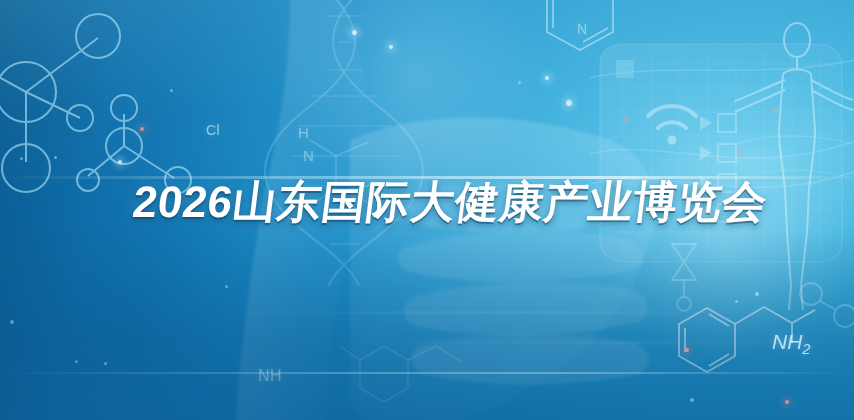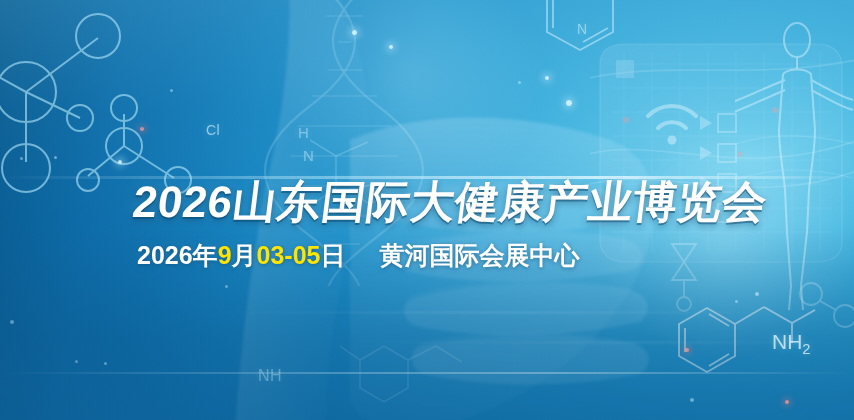--- a/index.html
+++ b/index.html
@@ -124,21 +124,21 @@
     letter-spacing:.5px;
     text-shadow:0 0 6px rgba(150,225,250,.45);
     white-space:nowrap;
   }
   .chem-label sub{font-size:.7em;}
   .cl-cl{left:206px;top:122px;font-size:14px;opacity:.72;}
   .cl-h{left:298px;top:124px;font-size:15px;opacity:.52;}
   .cl-n{left:303px;top:147px;font-size:15px;opacity:.52;}
   .cl-nh{left:258px;top:367px;font-size:16px;opacity:.40;}
   .cl-npy{left:577px;top:21px;font-size:14px;opacity:.60;}
-  .cl-nh2{left:772px;top:330px;font-size:21px;opacity:.92;letter-spacing:0;}
+  .cl-nh2{left:772px;top:330px;font-size:21px;opacity:.92;letter-spacing:0;font-style:italic;}
 </style>
 </head>
 <body>
 
 <div class="banner">
 
   <div class="bg-base"></div>
   <div class="bg-left-dark"></div>
   <div class="bg-glow-c"></div>
   <div class="bg-glow-r"></div>
@@ -404,18 +404,15 @@
   <div class="chem-label cl-cl">Cl</div>
   <div class="chem-label cl-h">H</div>
   <div class="chem-label cl-n">N</div>
   <div class="chem-label cl-nh">NH</div>
   <div class="chem-label cl-npy">N</div>
   <div class="chem-label cl-nh2"><span>NH</span><sub>2</sub></div>
 
   <div class="content">
     <h1 class="title">2026山东国际大健康产业博览会</h1>
 
-    <div class="subtitle">
-      <span>2026年</span><span class="hl">9</span><span>月</span><span class="hl">03-05</span><span>日</span><span class="gap"></span><span>黄河国际会展中心</span>
-    </div>
   </div>
 
 </div>
 
 </body></html>

